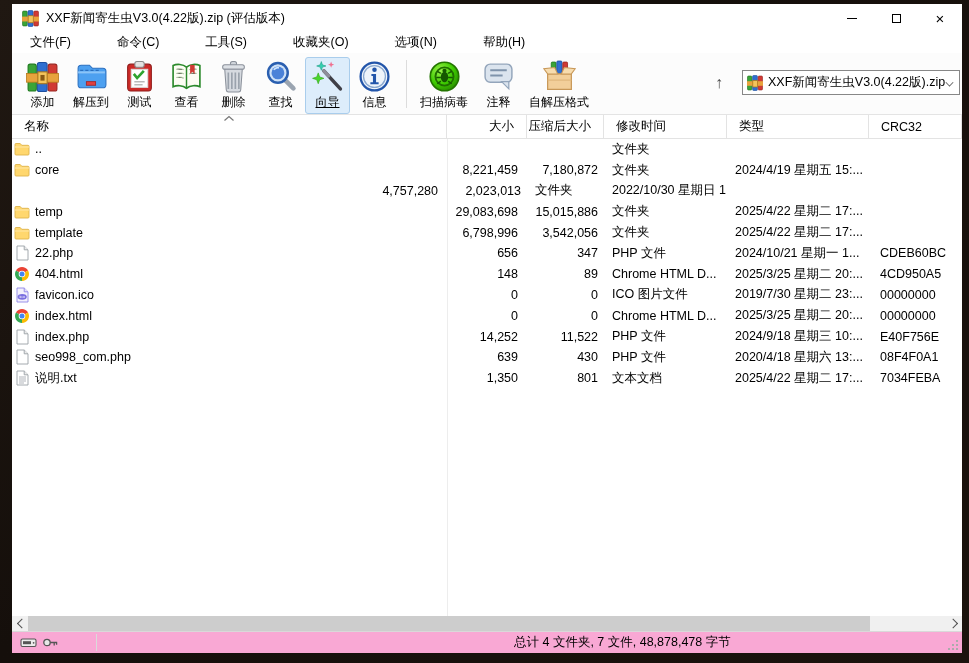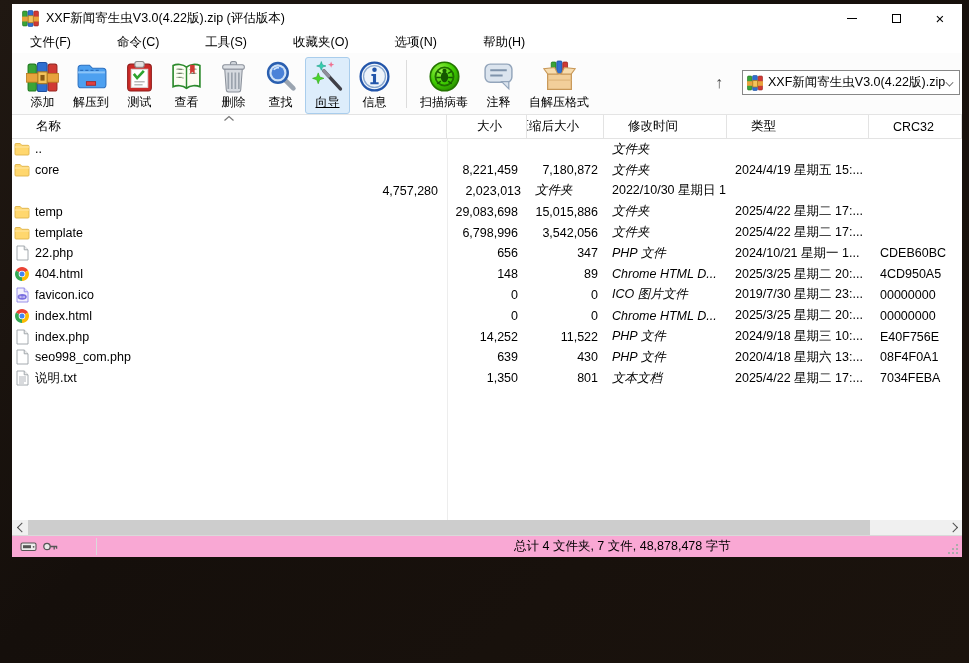--- a/index.html
+++ b/index.html
@@ -3,21 +3,21 @@
 <meta charset="utf-8">
 <style>
   * { margin:0; padding:0; box-sizing:border-box; }
   html,body { width:969px; height:663px; overflow:hidden; }
   body {
     font-family:"Liberation Sans", sans-serif;
     background:linear-gradient(135deg,#201812 0%,#150f0b 40%,#1b130d 100%);
     position:relative; color:#000;
   }
   .window {
-    position:absolute; left:12px; top:4px; width:950px; height:553px;
+    position:absolute; left:12px; top:4px; width:950px; height:649px;
     background:#fff; display:flex; flex-direction:column;
   }
   
   .titlebar { height:28px; display:flex; align-items:center; background:#fff; padding-left:10px; flex:none; }
   .titlebar .app-icon { width:17px; height:17px; margin-right:7px; flex:none; }
   .title-text { font-size:12.5px; white-space:nowrap; }
   .win-controls { margin-left:auto; display:flex; height:100%; }
   .wc { width:44px; display:flex; align-items:center; justify-content:center; cursor:default; }
   .wc-min-glyph { width:10px; height:1px; background:#000; display:block; }
   .wc-max-glyph { width:9px; height:9px; border:1px solid #000; display:block; }
@@ -33,34 +33,34 @@
   .tb-btn.selected { background:#ddedfb; border-color:#a9cdec;text-decoration:underline; }
   .tb-sep { width:1px; align-self:stretch; background:#dcdcdc; margin:3px 7px 6px; }
   .tb-right { margin-left:auto; display:flex; align-items:center; margin-top:13px; }
   .up-btn { font-size:16px; color:#4f4f4f; margin-right:15px; padding:0 4px; }
   .addressbox { width:218px; height:25px; border:1px solid #878787; background:#fff; display:flex; align-items:center; padding:0 5px 0 4px; font-size:12.5px; }
   .addressbox svg { width:16px; height:16px; margin-right:5px; flex:none; }
   .addr-text { white-space:nowrap; overflow:hidden; }
   .chev { margin-left:auto; width:9px; height:9px; border-right:1.4px solid #3c3c3c; border-bottom:1.4px solid #3c3c3c; transform:rotate(45deg) scale(.62); flex:none; }
   
   .header-row { height:24px; display:grid; grid-template-columns:435px 80px 77px 123px 142px 1fr; background:#fff; border-bottom:1px solid #e3e3e3; font-size:12.5px; position:relative; flex:none; }
-  .hcell { display:flex; align-items:center; border-right:1px solid #e3e3e3; padding:0 24px; overflow:hidden; white-space:nowrap; }
+  .hcell { display:flex; align-items:center; border-right:1px solid #e3e3e3; padding:0 12px; overflow:hidden; white-space:nowrap; }
   .hcell.num { justify-content:flex-end; }
   .hcell:last-child { border-right:none; }
   .sort-caret { position:absolute; left:211px; top:0px; width:12px; height:7px; }
   
   .list { flex:1; background:#fff; position:relative; overflow:hidden; font-size:12.5px; }
   .col-sep { position:absolute; left:435px; top:0; bottom:0; width:1px; background:#ededed; }
   .row { height:20.8px; display:grid; grid-template-columns:435px 80px 77px 123px 142px 1fr; align-items:center; }
   .cell { overflow:hidden; white-space:nowrap; }
   .c-name { display:flex; align-items:center; padding-left:2px; }
   .c-name svg { width:16px; height:16px; margin-right:5px; flex:none; }
   .c-size { text-align:right; padding-right:9px; }
   .c-packed { text-align:right; padding-right:6px; }
-  .c-type { padding-left:8px;font-style:italic; }
+  .c-type { padding-left:8px; }
   .c-mod { padding-left:8px; }
   .c-crc { padding-left:11px; }
   
   .hscroll { height:15px; background:#f0f0f0; position:relative; flex:none; }
   .hs-arrow { position:absolute; top:0; width:16px; height:15px; display:flex; align-items:center; justify-content:center; }
   .hs-left { left:0; } .hs-right { right:0; }
   .hs-chev { width:7px; height:7px; border-left:1.6px solid #4f4f4f; border-bottom:1.6px solid #4f4f4f; }
   .hs-left .hs-chev { transform:rotate(45deg) translate(1px,-1px); }
   .hs-right .hs-chev { transform:rotate(225deg) translate(1px,-1px); }
   .hs-thumb { position:absolute; left:16px; top:0; width:842px; height:15px; background:#cdcdcd; }

